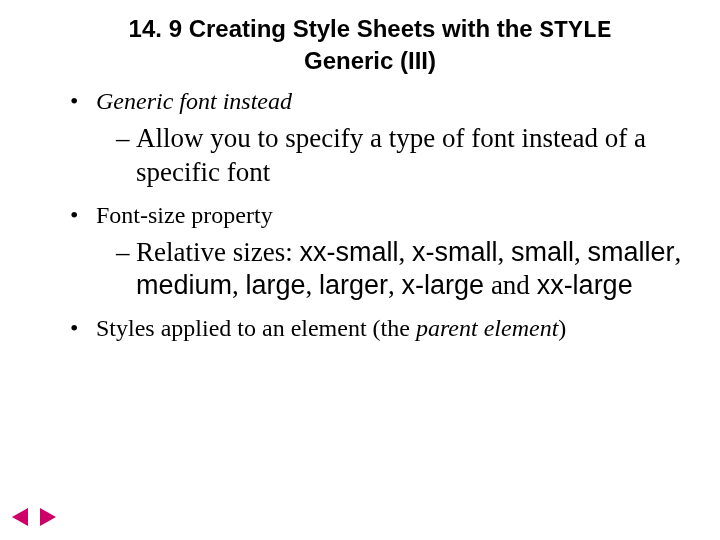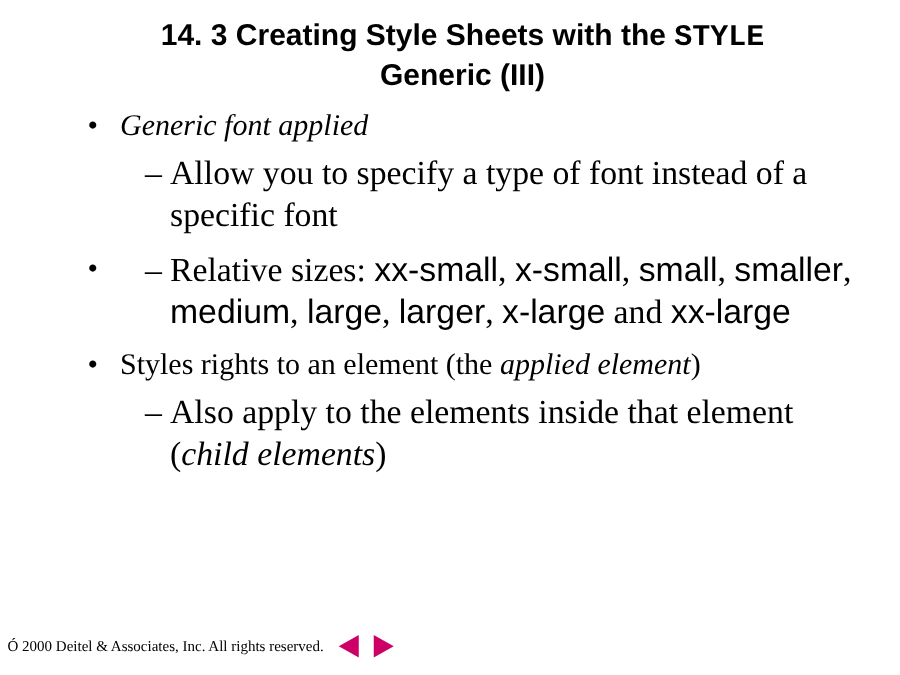--- a/index.html
+++ b/index.html
@@ -89,47 +89,42 @@
     border-bottom: 9px solid transparent;
     border-left: 16px solid #cc0066;
     margin-left: 6px;
   }
 </style>
 </head>
 <body>
 
 <div class="slide">
   <div class="title">
-    <span>14. 3 Creating Style Sheets with the </span><span class="mono">STYLE</span><span> Generic (III)</span>
+    <span>14. 9 Creating Style Sheets with the </span><span class="mono">STYLE</span><span> Generic (III)</span>
   </div>
 
   <ul class="level1">
     <li>
-      <span class="italic">Generic font applied</span>
+      <span class="italic">Generic font instead</span>
       <ul class="level2">
         <li>Allow you to specify a type of font instead of a specific font</li>
       </ul>
     </li>
 
     <li>
+      <span>Font-size property</span>
       <ul class="level2">
         <li>
           <span>Relative sizes: </span><span class="mono">xx-small</span><span>, </span><span class="mono">x-small</span><span>, </span><span class="mono">small</span><span>, </span><span class="mono">smaller</span><span>, </span><span class="mono">medium</span><span>, </span><span class="mono">large</span><span>, </span><span class="mono">larger</span><span>, </span><span class="mono">x-large</span><span> and </span><span class="mono">xx-large</span>
         </li>
       </ul>
     </li>
 
     <li>
-      <span>Styles rights to an element (the </span><span class="italic">applied element</span><span>)</span>
-      <ul class="level2">
-        <li>
-          <span>Also apply to the elements inside that element (</span><span class="italic">child elements</span><span>)</span>
-        </li>
-      </ul>
+      <span>Styles applied to an element (the </span><span class="italic">parent element</span><span>)</span>
     </li>
   </ul>
 </div>
 
 <div class="footer">
-  <span class="copyright">Ó 2000 Deitel &amp; Associates, Inc.  All rights reserved.</span>
   <span class="nav-btn nav-prev"></span>
   <span class="nav-btn nav-next"></span>
 </div>
 
 </body></html>

